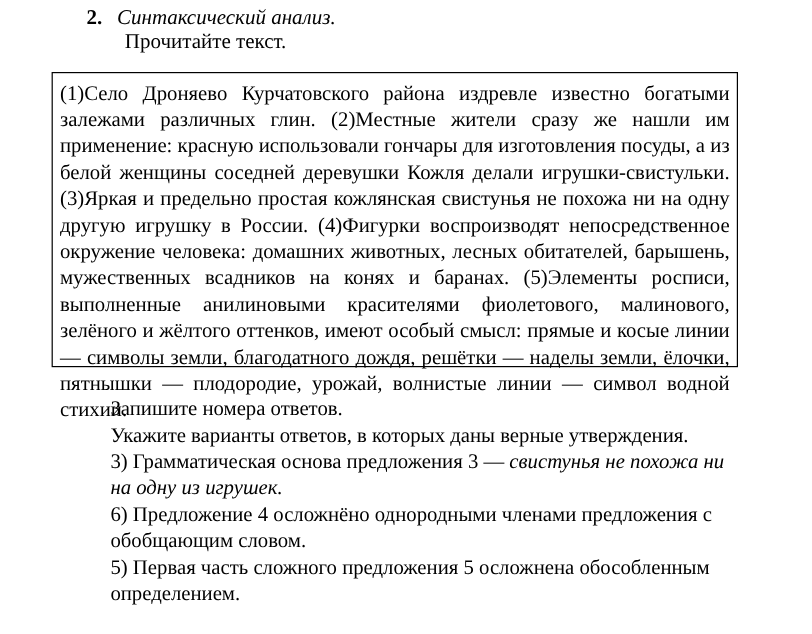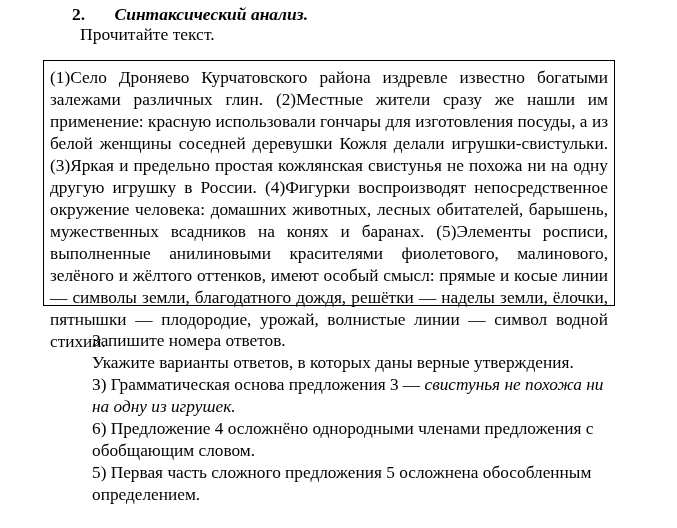--- a/index.html
+++ b/index.html
@@ -6,23 +6,23 @@
     body {
       width: 677px; height: 528px; position: relative; overflow: hidden;
       font-family: "Liberation Serif", "DejaVu Serif", serif;
       color: #000000;
     }
     .heading {
       position: absolute; left: 72px; top: 3px;
       font-size: 17.5px; line-height: 22px;
     }
     .heading .num { font-weight: bold; }
-    .heading .title { font-weight: bold; font-style: italic; margin-left: 25px; }
+    .heading .title { font-weight: normal; font-style: italic; margin-left: 8px; }
     .instruction {
-      position: absolute; left: 80px; top: 23px;
+      position: absolute; left: 104px; top: 23px;
       font-size: 17.5px; line-height: 22px;
     }
     .textbox {
       position: absolute; left: 43px; top: 60px;
       width: 572px; height: 246px;
       border: 1.5px solid #000000;
       box-sizing: border-box;
       padding: 6px 6px 4px 6px;
     }
     .textbox p {

